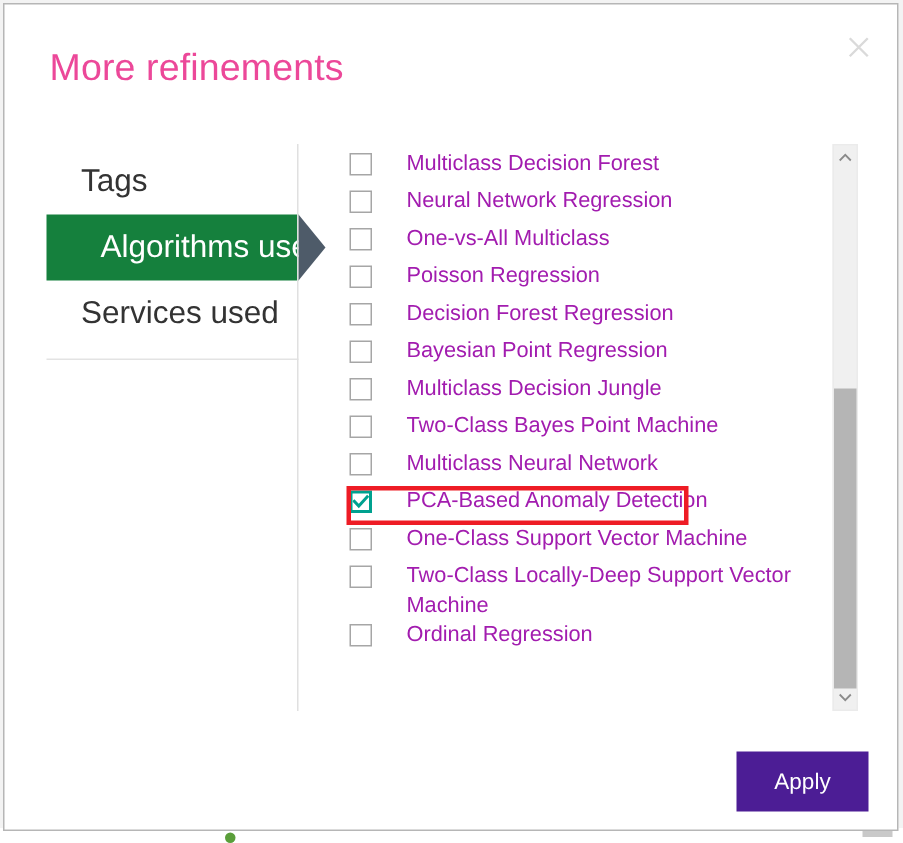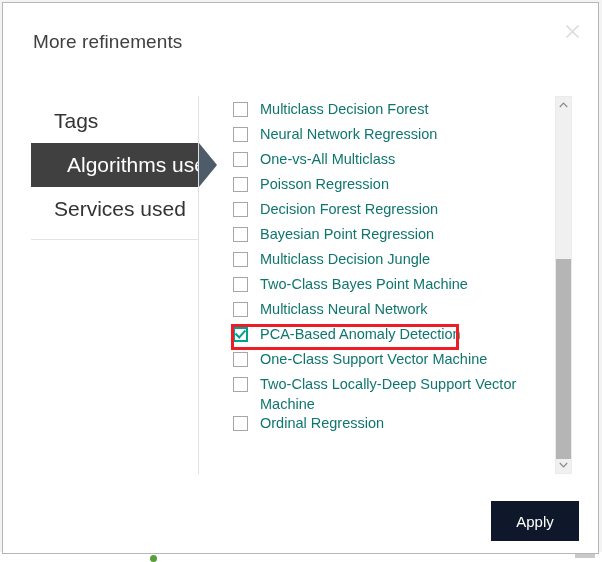--- a/index.html
+++ b/index.html
@@ -56,22 +56,22 @@
     border: 1px solid #b6b6b6;
     box-sizing: border-box;
     overflow: hidden;
   }
 
   
   .dlg-title {
     position: absolute;
     left: 30px;
     top: 28px;
-    font-size: 19px;
-    color: #404040;
+    font-size: 25px;
+    color: #ec4899;
     letter-spacing: 0.1px;
     white-space: nowrap;
   }
   .close-btn {
     position: absolute;
     right: 12px;
     top: 14px;
     width: 28px;
     height: 28px;
     display: flex;
@@ -94,21 +94,21 @@
     display: flex;
     align-items: center;
     padding-left: 23px;
     box-sizing: border-box;
     font-size: 21px;
     color: #333333;
     cursor: pointer;
     white-space: nowrap;
   }
   .nav-item.is-selected {
-    background: #404040;
+    background: #15803d;
     color: #ffffff;
     padding-left: 36px;
   }
   .nav-item.is-selected .nav-arrow {
     position: absolute;
     left: 168px;
     top: 0;
     width: 0;
     height: 0;
     border-top: 22px solid transparent;
@@ -153,24 +153,24 @@
     border: 1px solid #a6a6a6;
     background: #ffffff;
     box-sizing: border-box;
   }
   .list-row.is-checked .cb {
     border: 2px solid #00a18f;
   }
   .list-row.is-checked .cb svg { display: block; }
   .cb svg { display: none; }
   .row-label {
-    margin-left: 12px;
+    margin-left: 23px;
     font-size: 14.5px;
     line-height: 20px;
-    color: #0f766e;
+    color: #a21caf;
     margin-top: -1px;
   }
 
   
   .annot-box {
     position: absolute;
     left: 228px;
     top: 321px;
     width: 228px;
     height: 26px;
@@ -212,21 +212,21 @@
     cursor: pointer;
   }
 
   
   .apply-btn {
     position: absolute;
     left: 488px;
     top: 498px;
     width: 88px;
     height: 40px;
-    background: #0f172a;
+    background: #4c1d95;
     color: #ffffff;
     border: none;
     font-family: "Liberation Sans", sans-serif;
     font-size: 15px;
     cursor: pointer;
     padding: 0;
   }
 </style>
 </head>
 <body>

